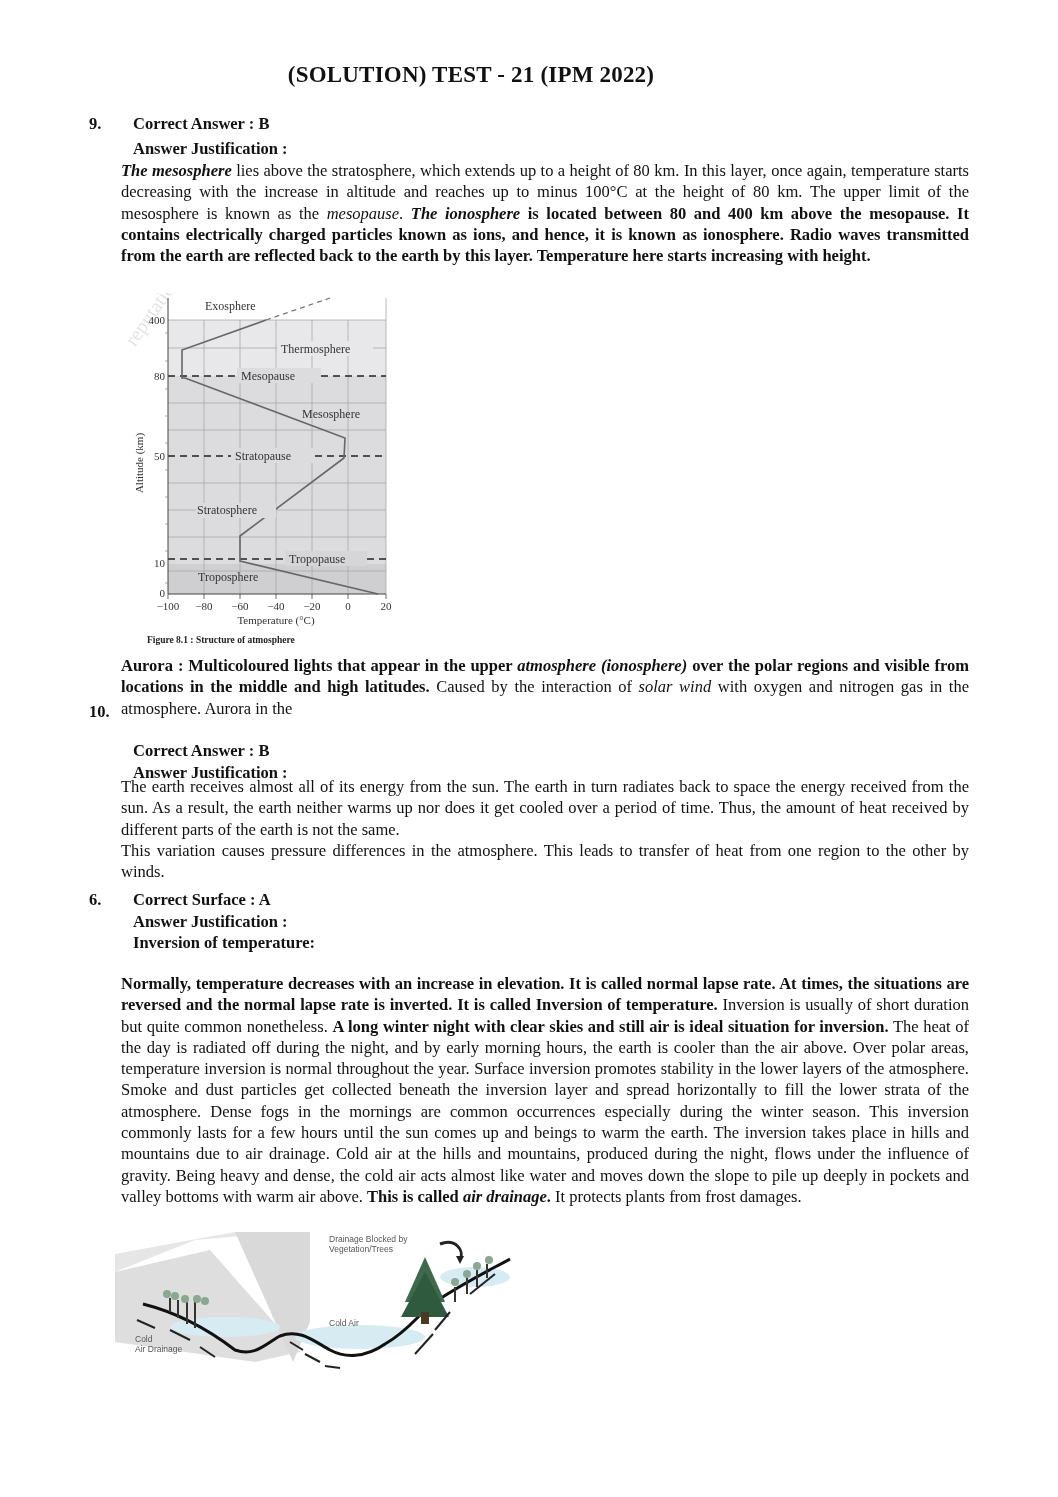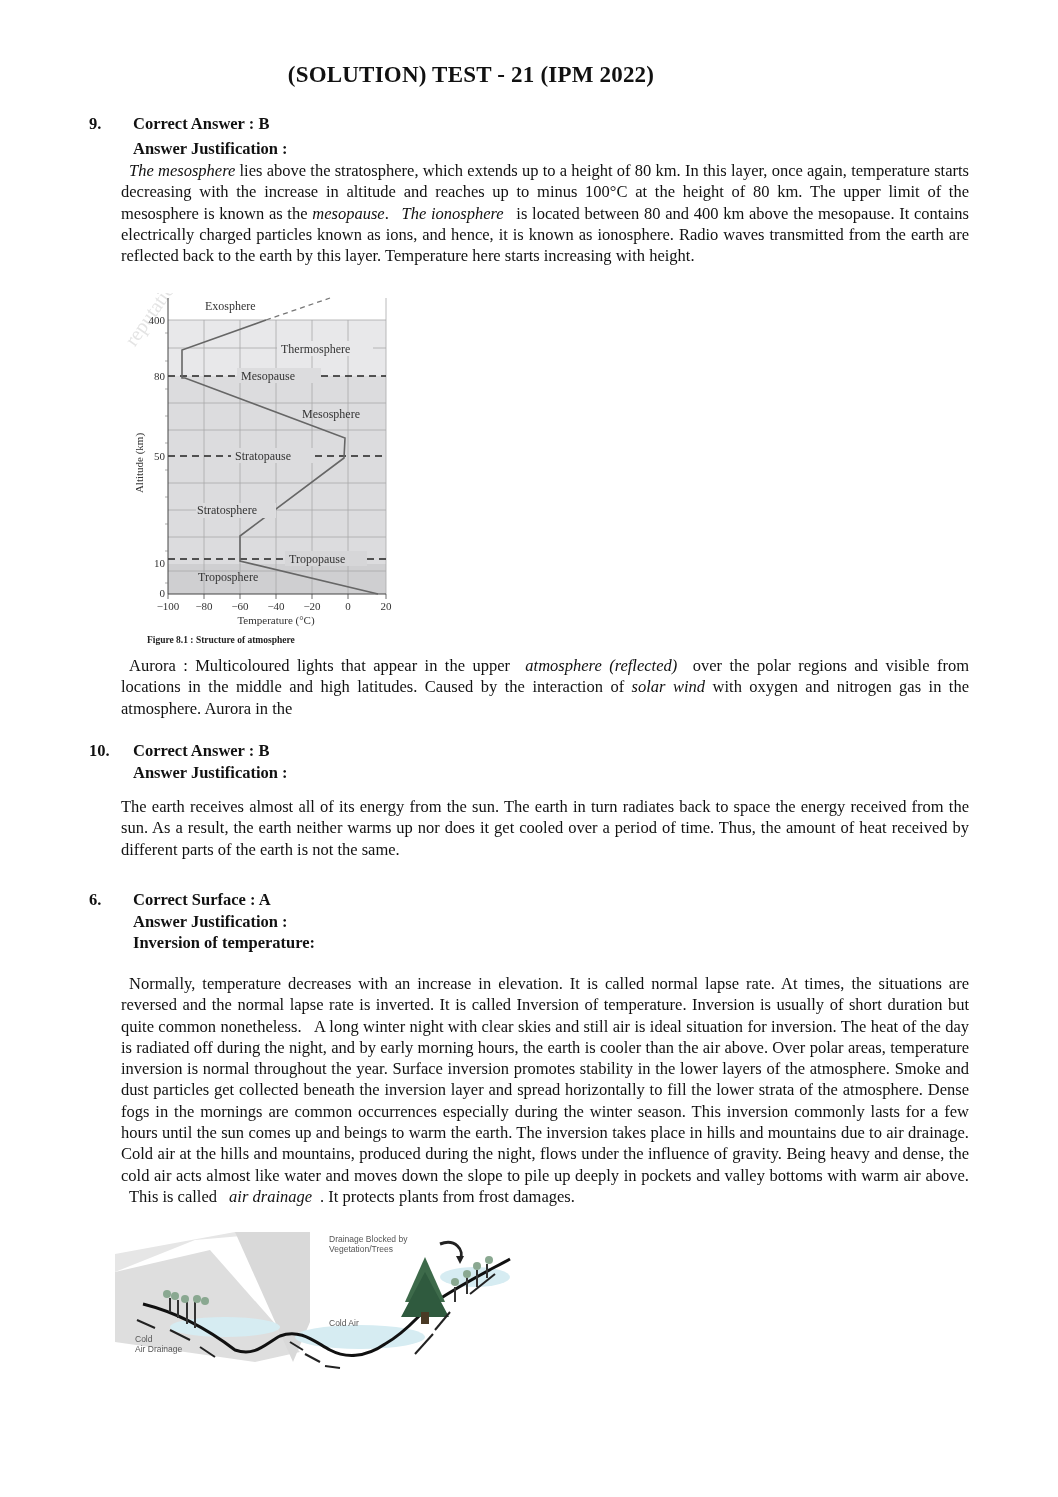--- a/index.html
+++ b/index.html
@@ -15,21 +15,21 @@
   .q-num {
     position: absolute; left: 89px; font-weight: bold; font-size: 16.5px;
   }
   .q-line {
     position: absolute; left: 121px; font-weight: bold; font-size: 16.5px; margin-left: 12px;
   }
   .para {
     position: absolute; left: 121px; width: 848px;
     font-size: 16.5px; line-height: 21.3px; text-align: justify;
   }
-  .para b, .para strong { font-weight: normal; margin-left: 8px; }
+  .para b, .para strong { font-weight: bold; }
   .para i { font-style: italic; }
   .fig1 { position: absolute; left: 125px; top: 293px; width: 270px; height: 355px; }
   .fig2 { position: absolute; left: 115px; top: 1232px; width: 440px; height: 150px; text-align: right; }
   .ln { display: block; }
 </style>
 </head>
 <body>
 
 <div class="title">(SOLUTION)   TEST - 21 (IPM 2022)</div>
 
@@ -140,28 +140,29 @@
       <text x="223" y="317">0</text>
       <text x="261" y="317">20</text>
     </g>
     <text x="151" y="331" font-family="Liberation Serif, serif" font-size="11" fill="#333" text-anchor="middle">Temperature (°C)</text>
     <text x="18" y="170" font-family="Liberation Serif, serif" font-size="11" fill="#333" text-anchor="middle" transform="rotate(-90 18 170)">Altitude (km)</text>
     <text x="22" y="350" font-family="Liberation Serif, serif" font-size="9.5" font-weight="bold" fill="#222">Figure 8.1 : Structure of atmosphere</text>
   </svg>
 </div>
 
 <div class="para" style="top:655px">
-  <b>Aurora : Multicoloured lights that appear in the upper </b><b><i>atmosphere (reflected)</i></b><b> over the polar regions and visible from locations in the middle and high latitudes.</b><span> Caused by the interaction of </span><i>solar wind</i><span> with oxygen and nitrogen gas in the atmosphere. Aurora in the</span>
-</div>
-
-<div class="q-num" style="top:741px">10.</div>
+  <b>Aurora : Multicoloured lights that appear in the upper </b><b><i>atmosphere (ionosphere)</i></b><b> over the polar regions and visible from locations in the middle and high latitudes.</b><span> Caused by the interaction of </span><i>solar wind</i><span> with oxygen and nitrogen gas in the atmosphere. Aurora in the</span>
+</div>
+
+<div class="q-num" style="top:702px">10.</div>
 <div class="q-line" style="top:741px">Correct Answer : B</div>
 <div class="q-line" style="top:763px">Answer Justification :</div>
-<div class="para" style="top:796px">
+<div class="para" style="top:776px">
   <span class="ln">The earth receives almost all of its energy from the sun. The earth in turn radiates back to space the energy received from the sun. As a result, the earth neither warms up nor does it get cooled over a period of time. Thus, the amount of heat received by different parts of the earth is not the same.</span>
+  <span class="ln">This variation causes pressure differences in the atmosphere. This leads to transfer of heat from one region to the other by winds.</span>
 </div>
 
 <div class="q-num" style="top:890px">6.</div>
 <div class="q-line" style="top:890px">Correct Surface : A</div>
 <div class="q-line" style="top:912px">Answer Justification :</div>
 <div class="q-line" style="top:933px">Inversion of temperature:</div>
 <div class="para" style="top:973px">
   <b>Normally, temperature decreases with an increase in elevation. It is called normal lapse rate. At times, the situations are reversed and the normal lapse rate is inverted. It is called Inversion of temperature.</b><span> Inversion is usually of short duration but quite common nonetheless. </span><b>A long winter night with clear skies and still air is ideal situation for inversion.</b><span> The heat of the day is radiated off during the night, and by early morning hours, the earth is cooler than the air above. Over polar areas, temperature inversion is normal throughout the year. Surface inversion promotes stability in the lower layers of the atmosphere. Smoke and dust particles get collected beneath the inversion layer and spread horizontally to fill the lower strata of the atmosphere. Dense fogs in the mornings are common occurrences especially during the winter season. This inversion commonly lasts for a few hours until the sun comes up and beings to warm the earth. The inversion takes place in hills and mountains due to air drainage. Cold air at the hills and mountains, produced during the night, flows under the influence of gravity. Being heavy and dense, the cold air acts almost like water and moves down the slope to pile up deeply in pockets and valley bottoms with warm air above. </span><b>This is called </b><b><i>air drainage</i></b><b>.</b><span> It protects plants from frost damages.</span>
 </div>
 

